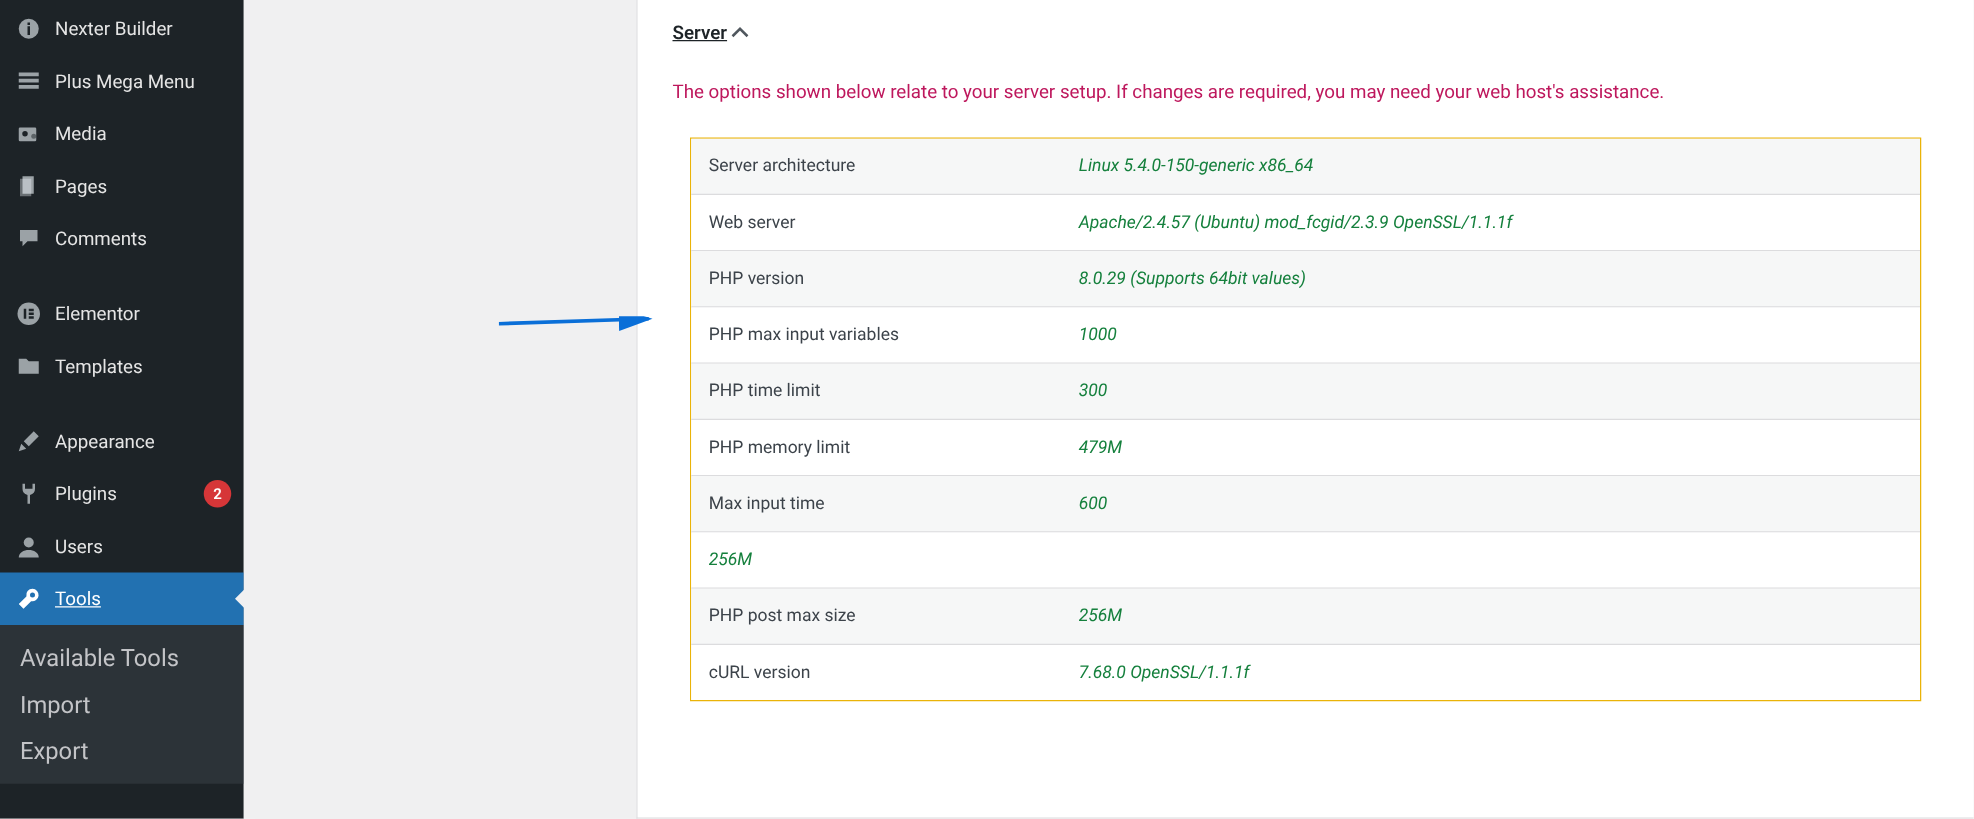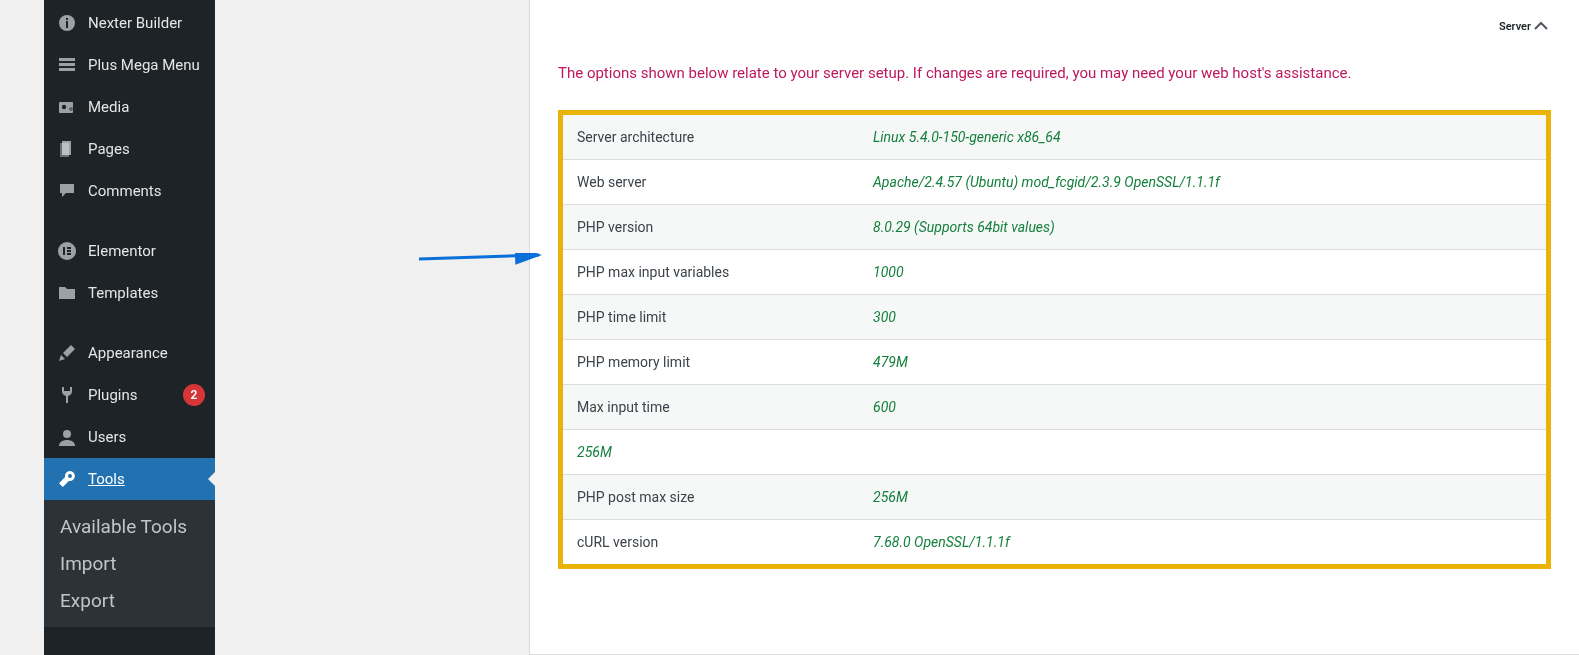--- a/index.html
+++ b/index.html
@@ -8,27 +8,26 @@
     font-size: 14px;
     color: #1d2327;
     background: #f0f0f1;
     width: 1579px;
     height: 655px;
     overflow: hidden;
     position: relative;
   }
   .layout { display: flex; height: 100%; }
   .sidebar {
-    width: 171px;
+    width: 195px;
     background: #1d2327;
     color: #c3c4c7;
     flex-shrink: 0;
     padding-top: 2px;
     font-size: 15px;
-    margin-left: 44px;
   }
   .menu-item {
     display: flex;
     align-items: center;
     padding: 10px 10px 10px 12px;
     cursor: pointer;
     color: #e5e5e5;
     position: relative;
   }
   .menu-item.active {
@@ -99,34 +98,35 @@
     background: #fff;
     border: 1px solid #dcdcde;
     border-top: none;
     border-right: none;
     padding: 0;
     overflow: hidden;
   }
   .section-header {
     display: flex;
     align-items: center;
-    justify-content: flex-end;
+    justify-content: flex-start;
     padding: 16px 28px 28px 28px;
     font-weight: 600;
-    font-size: 11px;
+    font-size: 15px;
     color: #1d2327;
+    text-decoration: underline;
   }
   .section-desc {
     padding: 0 28px 28px 28px;
     color: #be185d;
     font-size: 15px;
   }
   .info-table {
-    border: 5px solid #eab308;
-    margin: 0 28px;
+    border: 1px solid #eab308;
+    margin: 0 42px;
   }
   .info-row {
     display: flex;
     border-bottom: 1px solid #dcdcde;
   }
   .info-row:last-child { border-bottom: none; }
   .info-row:nth-child(odd) { background: #f6f7f7; }
   .info-row:nth-child(even) { background: #fff; }
   .info-label {
     width: 296px;

